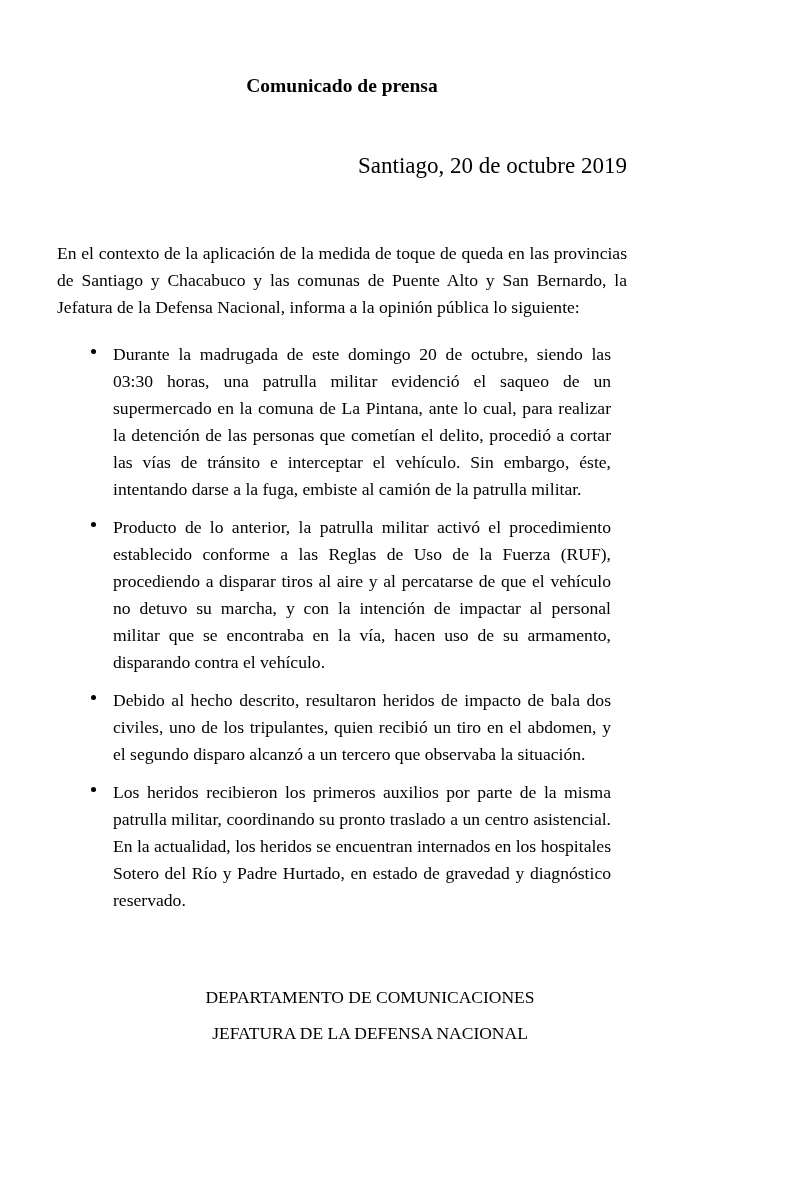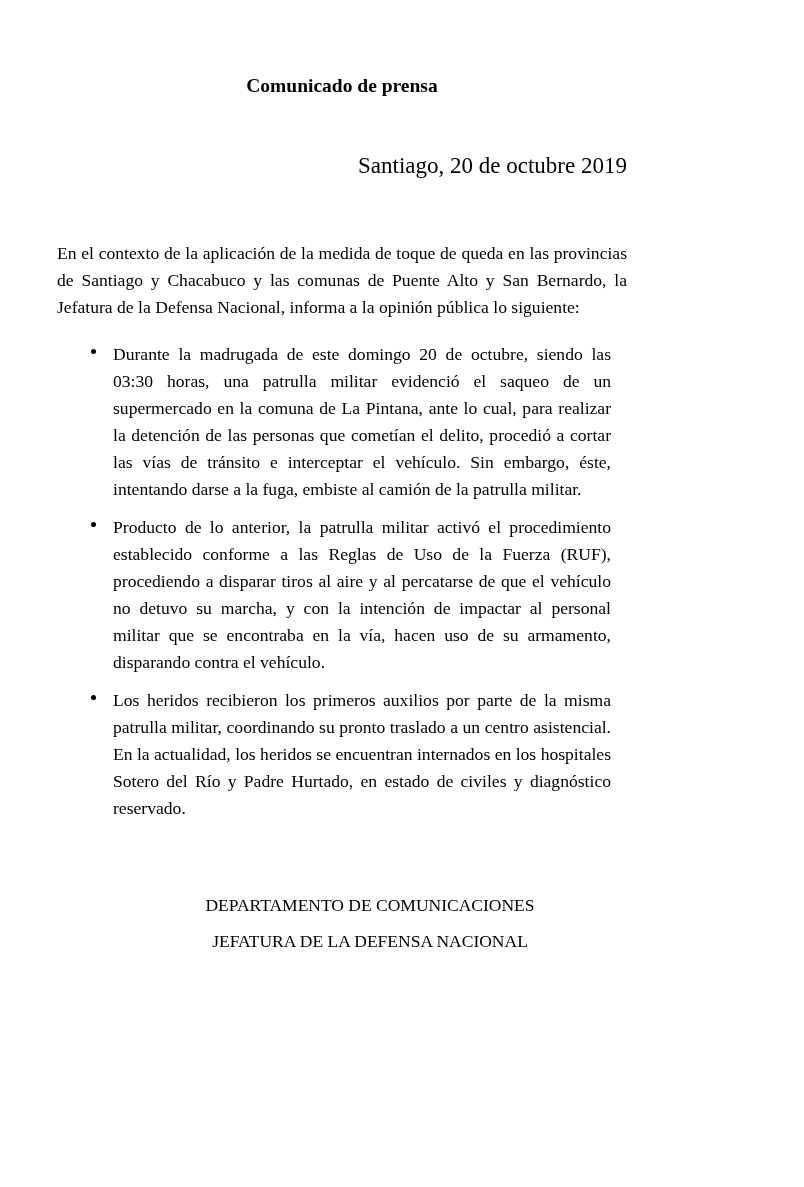--- a/index.html
+++ b/index.html
@@ -90,21 +90,25 @@
     <li>
       <span class="dot"></span>
       <span>Durante la madrugada de este domingo 20 de octubre, siendo las 03:30 horas, una patrulla militar evidenció el saqueo de un supermercado en la comuna de La Pintana, ante lo cual, para realizar la detención de las personas que cometían el delito, procedió a cortar las vías de tránsito e interceptar el vehículo. Sin embargo, éste, intentando darse a la fuga, embiste al camión de la patrulla militar.</span>
     </li>
     <li>
       <span class="dot"></span>
       <span>Producto de lo anterior, la patrulla militar activó el procedimiento establecido conforme a las Reglas de Uso de la Fuerza (RUF), procediendo a disparar tiros al aire y al percatarse de que el vehículo no detuvo su marcha, y con la intención de impactar al personal militar que se encontraba en la vía, hacen uso de su armamento, disparando contra el vehículo.</span>
     </li>
     <li>
       <span class="dot"></span>
-      <span>Los heridos recibieron los primeros auxilios por parte de la misma patrulla militar, coordinando su pronto traslado a un centro asistencial. En la actualidad, los heridos se encuentran internados en los hospitales Sotero del Río y Padre Hurtado, en estado de civiles y diagnóstico reservado.</span>
+      <span>Debido al hecho descrito, resultaron heridos de impacto de bala dos civiles, uno de los tripulantes, quien recibió un tiro en el abdomen, y el segundo disparo alcanzó a un tercero que observaba la situación.</span>
+    </li>
+    <li>
+      <span class="dot"></span>
+      <span>Los heridos recibieron los primeros auxilios por parte de la misma patrulla militar, coordinando su pronto traslado a un centro asistencial. En la actualidad, los heridos se encuentran internados en los hospitales Sotero del Río y Padre Hurtado, en estado de gravedad y diagnóstico reservado.</span>
     </li>
   </ul>
 
   <div class="footer">
     <p>DEPARTAMENTO DE COMUNICACIONES</p>
     <p>JEFATURA DE LA DEFENSA NACIONAL</p>
   </div>
 
 </div>
 

